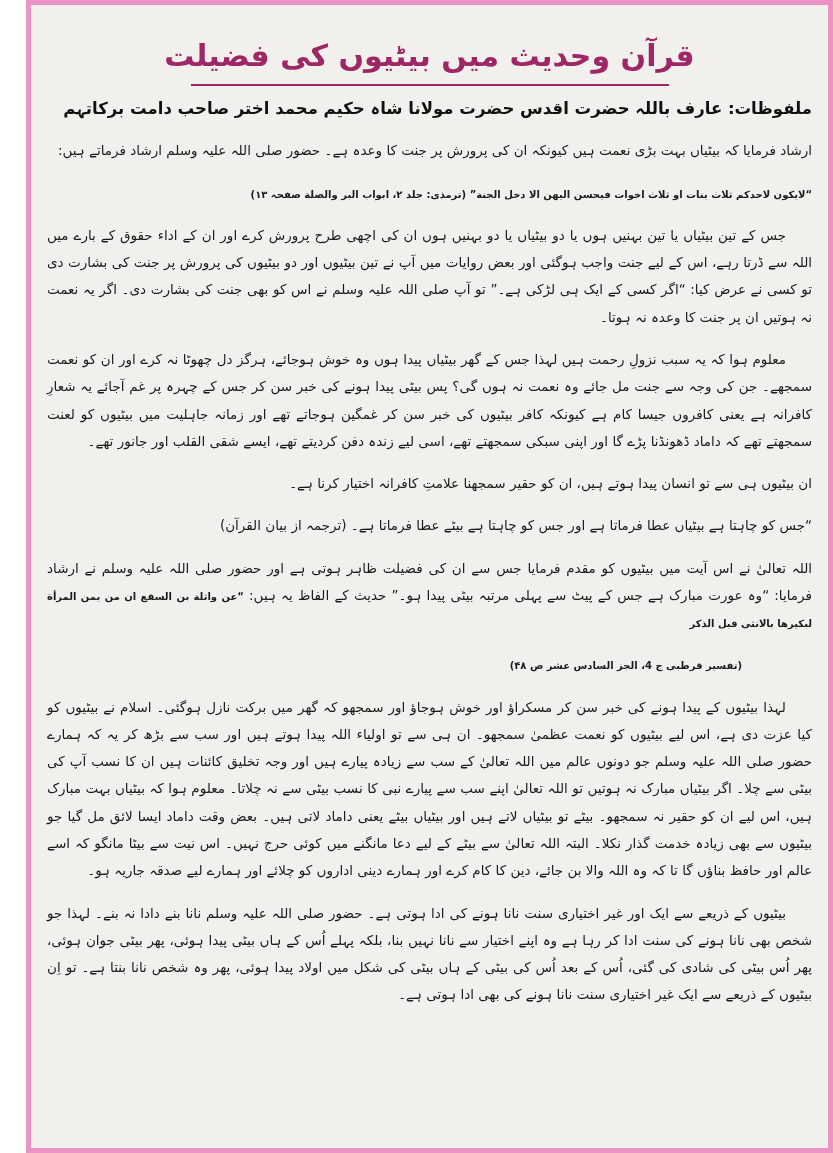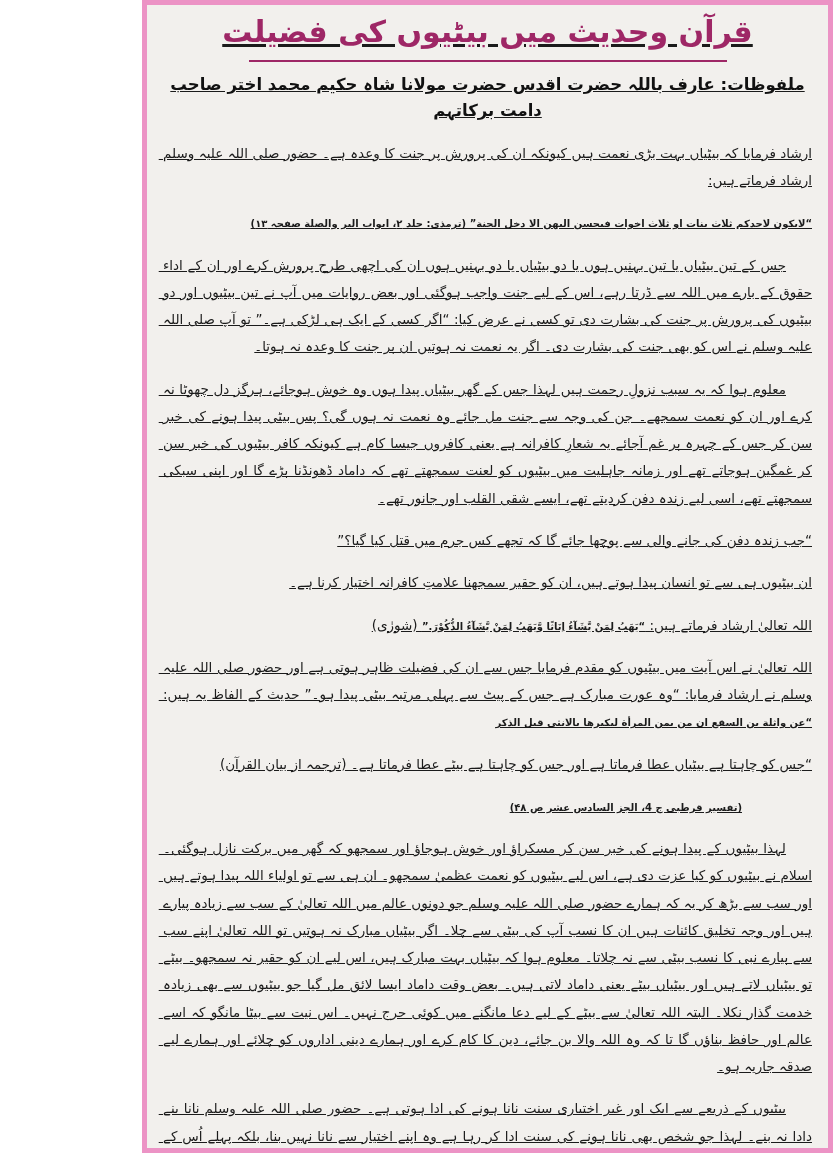--- a/index.html
+++ b/index.html
@@ -10,43 +10,42 @@
   }
   *{box-sizing:border-box;}
   html,body{margin:0;padding:0;}
   body{
     width:833px;height:1153px;
     background:#ffffff;
     font-family:"DejaVu Sans", sans-serif;
     color:var(--ink);
   }
   .page{
-    width:691px;height:1153px;
+    width:807px;height:1153px;
     border:5px solid var(--border);
     background:var(--bg);
     overflow:hidden;
-    padding:0 16px 10px 16px;
+    padding:24px 16px 10px 16px;
     direction:rtl;
-    text-decoration:underline;
   }
   .title{
     margin:4px 0 0 0;
     text-align:center;
     font-size:30px;
     font-weight:bold;
     color:var(--title);
     line-height:1.5;
   }
   .underline{
     width:478px;height:2px;
     background:var(--title);
     margin:6px auto 10px auto;
   }
   .byline{
-    text-align:center;
+    text-align:right;
     font-weight:bold;
     font-size:16.5px;
     color:#111;
     margin:10px 0 10px 0;
     line-height:1.6;
   }
   .docbody{
     font-size:13.5px;
     line-height:2.02;
   }
@@ -68,22 +67,20 @@
 
 <div class="page">
   <h1 class="title">قرآن وحدیث میں بیٹیوں کی فضیلت</h1>
   <div class="underline"></div>
   <div class="byline">ملفوظات: عارف باللہ حضرت اقدس حضرت مولانا شاہ حکیم محمد اختر صاحب دامت برکاتہم</div>
   <div class="docbody">
       <p class="para"><span class="run">ارشاد فرمایا کہ بیٹیاں بہت بڑی نعمت ہیں کیونکہ ان کی پرورش پر جنت کا وعدہ ہے۔ حضور صلی اللہ علیہ وسلم ارشاد فرماتے ہیں:</span></p>
       <p class="para"><span class="run bold">“لایکون لاحدکم ثلاث بنات او ثلاث اخوات فیحسن الیهن الا دخل الجنة” (ترمذی: جلد ۲، ابواب البر والصلة صفحہ ۱۳)</span></p>
       <p class="para ind"><span class="run">جس کے تین بیٹیاں یا تین بہنیں ہوں یا دو بیٹیاں یا دو بہنیں ہوں ان کی اچھی طرح پرورش کرے اور ان کے اداء حقوق کے بارے میں اللہ سے ڈرتا رہے، اس کے لیے جنت واجب ہوگئی اور بعض روایات میں آپ نے تین بیٹیوں اور دو بیٹیوں کی پرورش پر جنت کی بشارت دی تو کسی نے عرض کیا: “اگر کسی کے ایک ہی لڑکی ہے۔” تو آپ صلی اللہ علیہ وسلم نے اس کو بھی جنت کی بشارت دی۔ اگر یہ نعمت نہ ہوتیں ان پر جنت کا وعدہ نہ ہوتا۔</span></p>
       <p class="para ind"><span class="run">معلوم ہوا کہ یہ سبب نزولِ رحمت ہیں لہذا جس کے گھر بیٹیاں پیدا ہوں وہ خوش ہوجائے، ہرگز دل چھوٹا نہ کرے اور ان کو نعمت سمجھے۔ جن کی وجہ سے جنت مل جائے وہ نعمت نہ ہوں گی؟ پس بیٹی پیدا ہونے کی خبر سن کر جس کے چہرہ پر غم آجائے یہ شعارِ کافرانہ ہے یعنی کافروں جیسا کام ہے کیونکہ کافر بیٹیوں کی خبر سن کر غمگین ہوجاتے تھے اور زمانہ جاہلیت میں بیٹیوں کو لعنت سمجھتے تھے کہ داماد ڈھونڈنا پڑے گا اور اپنی سبکی سمجھتے تھے، اسی لیے زندہ دفن کردیتے تھے، ایسے شقی القلب اور جانور تھے۔</span></p>
-      <p class="para"><span class="run">“جب زندہ دفن کی جانے والی سے پوچھا جائے گا کہ تجھے کس جرم میں قتل کیا گیا؟”</span></p>
       <p class="para"><span class="run">ان بیٹیوں ہی سے تو انسان پیدا ہوتے ہیں، ان کو حقیر سمجھنا علامتِ کافرانہ اختیار کرنا ہے۔</span></p>
-      <p class="para"><span class="run">اللہ تعالیٰ ارشاد فرماتے ہیں: </span><span class="run bold">“یَهَبُ لِمَنْ یَّشَآءُ اِنَاثًا وَّیَهَبُ لِمَنْ یَّشَآءُ الذُّکُوْرَ.”</span><span class="run"> (شورٰی)</span></p>
+      <p class="para"><span class="run">“جس کو چاہتا ہے بیٹیاں عطا فرماتا ہے اور جس کو چاہتا ہے بیٹے عطا فرماتا ہے۔ (ترجمہ از بیان القرآن)</span></p>
       <p class="para"><span class="run">اللہ تعالیٰ نے اس آیت میں بیٹیوں کو مقدم فرمایا جس سے ان کی فضیلت ظاہر ہوتی ہے اور حضور صلی اللہ علیہ وسلم نے ارشاد فرمایا: “وہ عورت مبارک ہے جس کے پیٹ سے پہلی مرتبہ بیٹی پیدا ہو۔” حدیث کے الفاظ یہ ہیں: </span><span class="run bold">“عن واثلة بن السقع ان من یمن المرأة لبکیرها بالانثی قبل الذکر</span></p>
-      <p class="para"><span class="run">“جس کو چاہتا ہے بیٹیاں عطا فرماتا ہے اور جس کو چاہتا ہے بیٹے عطا فرماتا ہے۔ (ترجمہ از بیان القرآن)</span></p>
       <p class="para ind2"><span class="run bold">(تفسیر قرطبی ج 4، الجز السادس عشر ص ۴۸)</span></p>
       <p class="para ind"><span class="run">لہذا بیٹیوں کے پیدا ہونے کی خبر سن کر مسکراؤ اور خوش ہوجاؤ اور سمجھو کہ گھر میں برکت نازل ہوگئی۔ اسلام نے بیٹیوں کو کیا عزت دی ہے، اس لیے بیٹیوں کو نعمت عظمیٰ سمجھو۔ ان ہی سے تو اولیاء اللہ پیدا ہوتے ہیں اور سب سے بڑھ کر یہ کہ ہمارے حضور صلی اللہ علیہ وسلم جو دونوں عالم میں اللہ تعالیٰ کے سب سے زیادہ پیارے ہیں اور وجہ تخلیق کائنات ہیں ان کا نسب آپ کی بیٹی سے چلا۔ اگر بیٹیاں مبارک نہ ہوتیں تو اللہ تعالیٰ اپنے سب سے پیارے نبی کا نسب بیٹی سے نہ چلاتا۔ معلوم ہوا کہ بیٹیاں بہت مبارک ہیں، اس لیے ان کو حقیر نہ سمجھو۔ بیٹے تو بیٹیاں لاتے ہیں اور بیٹیاں بیٹے یعنی داماد لاتی ہیں۔ بعض وقت داماد ایسا لائق مل گیا جو بیٹیوں سے بھی زیادہ خدمت گذار نکلا۔ البتہ اللہ تعالیٰ سے بیٹے کے لیے دعا مانگنے میں کوئی حرج نہیں۔ اس نیت سے بیٹا مانگو کہ اسے عالم اور حافظ بناؤں گا تا کہ وہ اللہ والا بن جائے، دین کا کام کرے اور ہمارے دینی اداروں کو چلائے اور ہمارے لیے صدقہ جاریہ ہو۔</span></p>
       <p class="para ind"><span class="run">بیٹیوں کے ذریعے سے ایک اور غیر اختیاری سنت نانا ہونے کی ادا ہوتی ہے۔ حضور صلی اللہ علیہ وسلم نانا بنے دادا نہ بنے۔ لہذا جو شخص بھی نانا ہونے کی سنت ادا کر رہا ہے وہ اپنے اختیار سے نانا نہیں بنا، بلکہ پہلے اُس کے ہاں بیٹی پیدا ہوئی، پھر بیٹی جوان ہوئی، پھر اُس بیٹی کی شادی کی گئی، اُس کے بعد اُس کی بیٹی کے ہاں بیٹی کی شکل میں اولاد پیدا ہوئی، پھر وہ شخص نانا بنتا ہے۔ تو اِن بیٹیوں کے ذریعے سے ایک غیر اختیاری سنت نانا ہونے کی بھی ادا ہوتی ہے۔</span></p>
     </div>
 </div>
 
 </body></html>

